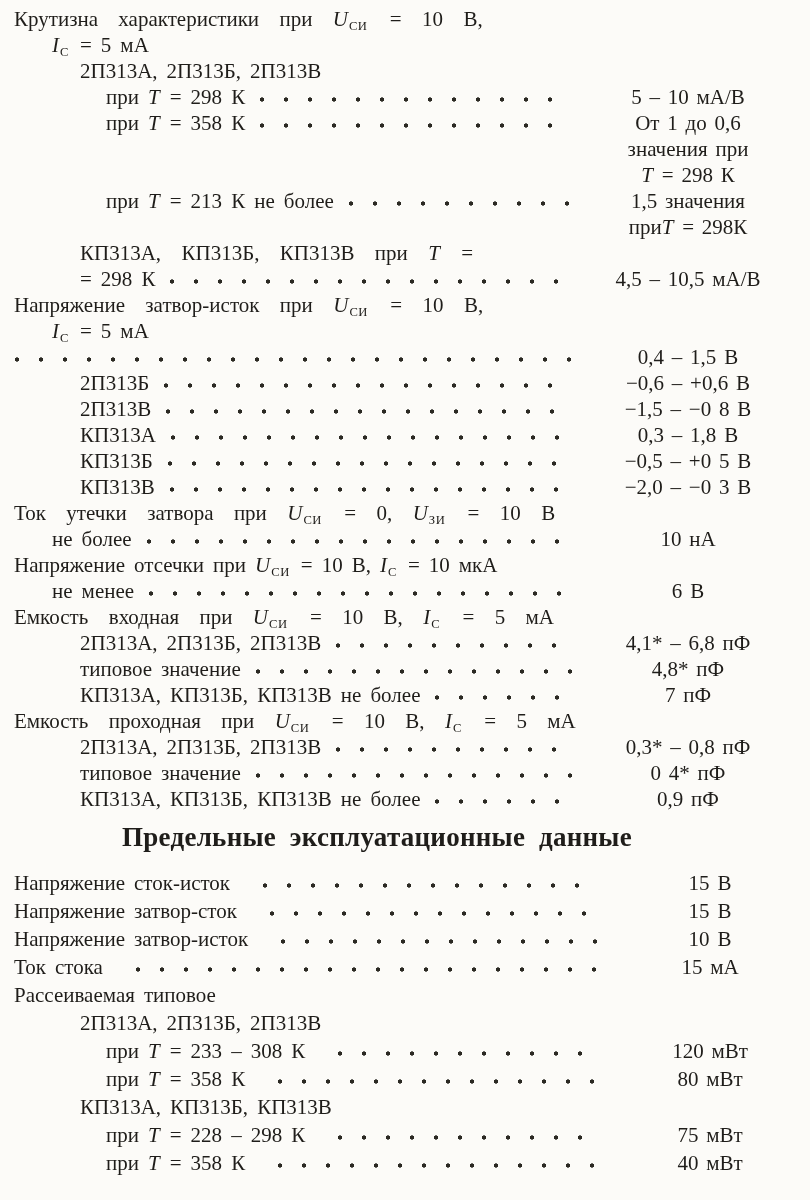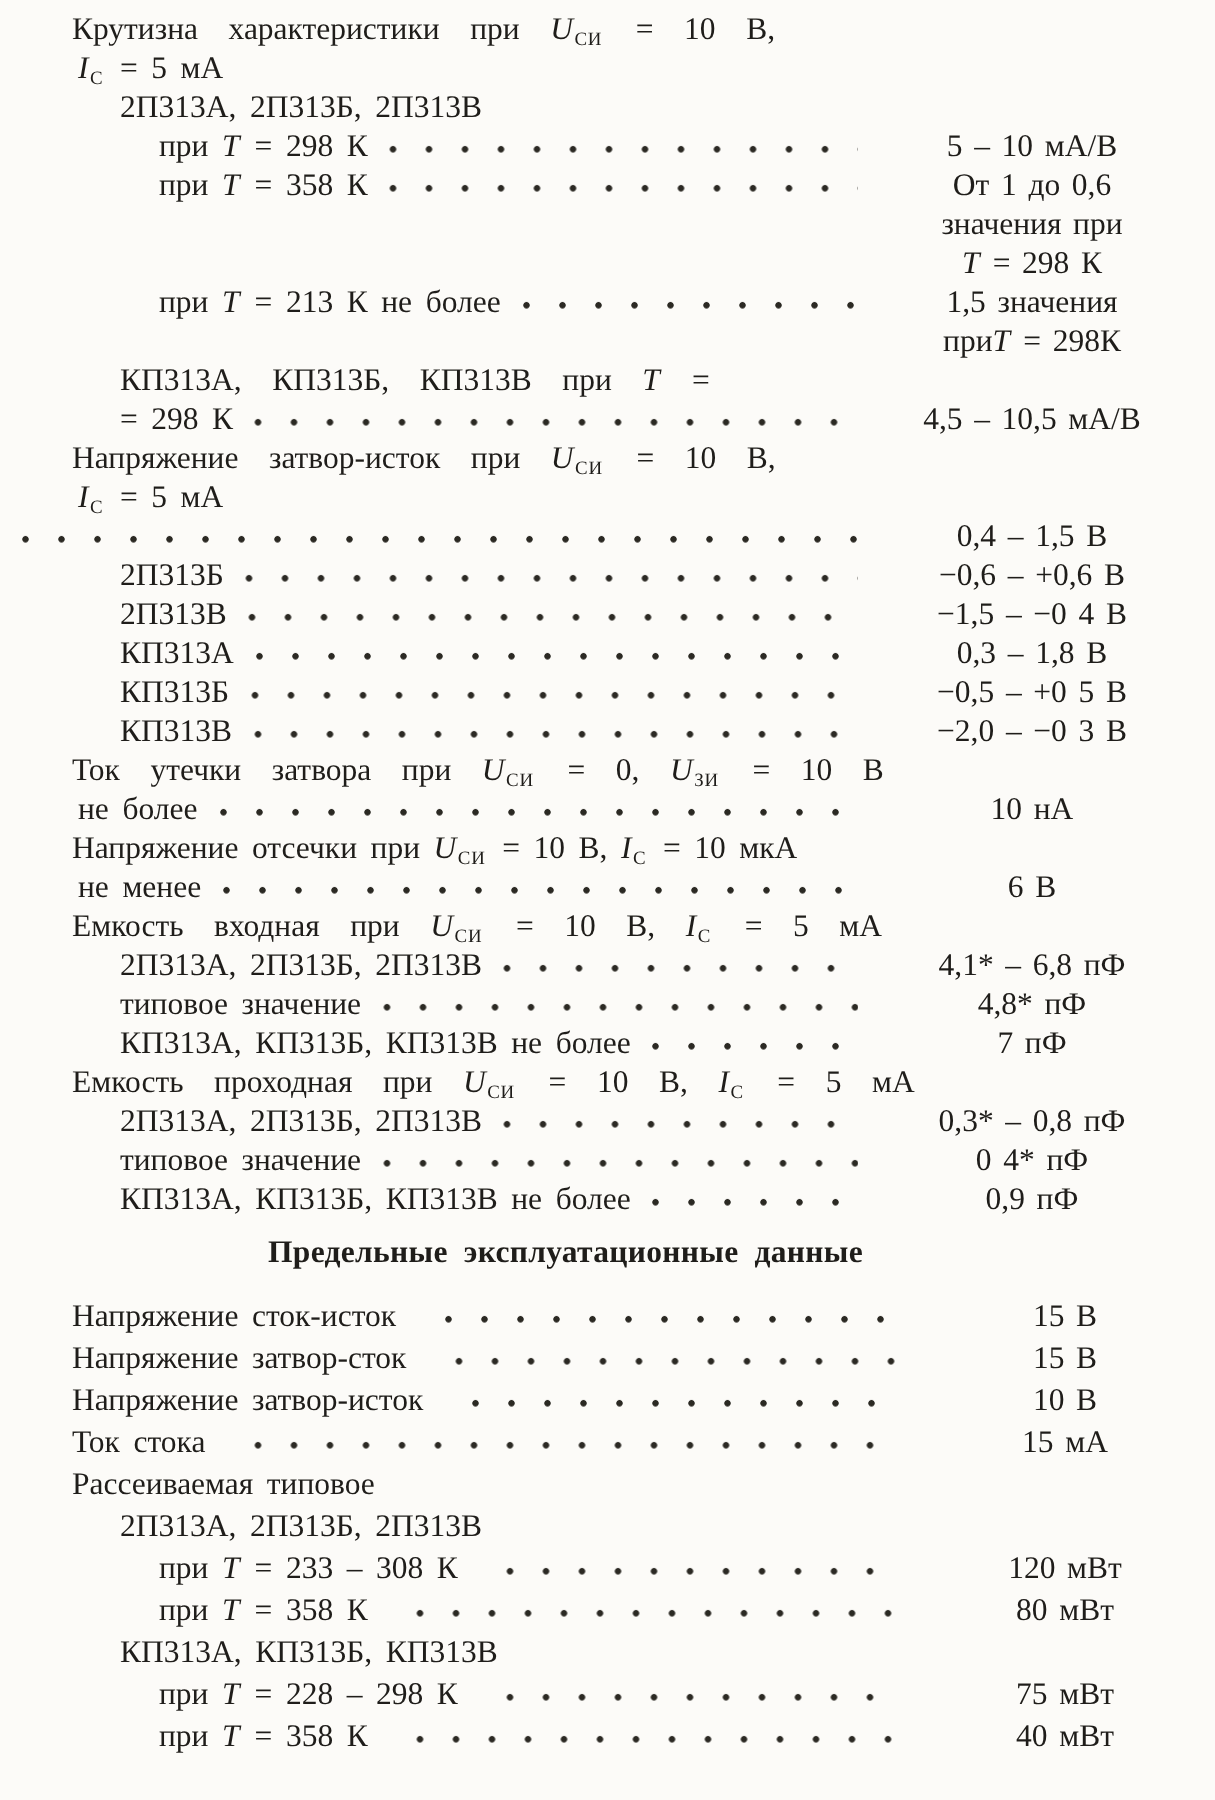--- a/index.html
+++ b/index.html
@@ -23,21 +23,21 @@
   .row{
     display:flex;
     align-items:baseline;
     font-size:21px;
     line-height:26px;
     white-space:nowrap;
   }
   #section-limits .row{line-height:28px;gap:18px;}
   .row.ws .lbl{word-spacing:0.72em;}
   .row .lbl{word-spacing:0.18em;flex:0 1 auto;}
-  .ind0 .lbl{padding-left:48px;}
+  .ind0 .lbl{padding-left:14px;}
   .ind1 .lbl{padding-left:52px;}
   .ind2 .lbl{padding-left:80px;}
   .ind3 .lbl{padding-left:106px;}
   i{font-style:italic;padding-right:1px;}
   sub{
     font-size:0.60em;
     line-height:0;
     vertical-align:-0.28em;
     letter-spacing:0.04em;
     padding-right:2px;
@@ -54,21 +54,21 @@
     background-position:left center;
   }
   .spacer{flex:1 0 10px;}
   .val{
     flex:0 0 212px;
     text-align:center;
     word-spacing:0.12em;
   }
   #section-limits .val{flex:0 0 168px;}
   .section-heading{
-    font-size:21px;
+    font-size:27px;
     font-weight:bold;
     text-align:center;
     margin:10px 40px 16px 0;
     letter-spacing:0.01em;
     word-spacing:0.25em;
   }
 </style>
 </head>
 <body>
 
@@ -138,21 +138,21 @@
         <span class="val"><span>0,4 – 1,5 В</span></span>
       </div>
       <div class="row ind2">
         <span class="lbl"><span>2П313Б</span></span>
         <span class="leader"></span>
         <span class="val"><span>−0,6 – +0,6 В</span></span>
       </div>
       <div class="row ind2">
         <span class="lbl"><span>2П313В</span></span>
         <span class="leader"></span>
-        <span class="val"><span>−1,5 – −0 4 В</span></span>
+        <span class="val"><span>−1,5 – −0 8 В</span></span>
       </div>
       <div class="row ind2">
         <span class="lbl"><span>КП313А</span></span>
         <span class="leader"></span>
         <span class="val"><span>0,3 – 1,8 В</span></span>
       </div>
       <div class="row ind2">
         <span class="lbl"><span>КП313Б</span></span>
         <span class="leader"></span>
         <span class="val"><span>−0,5 – +0 5 В</span></span>

